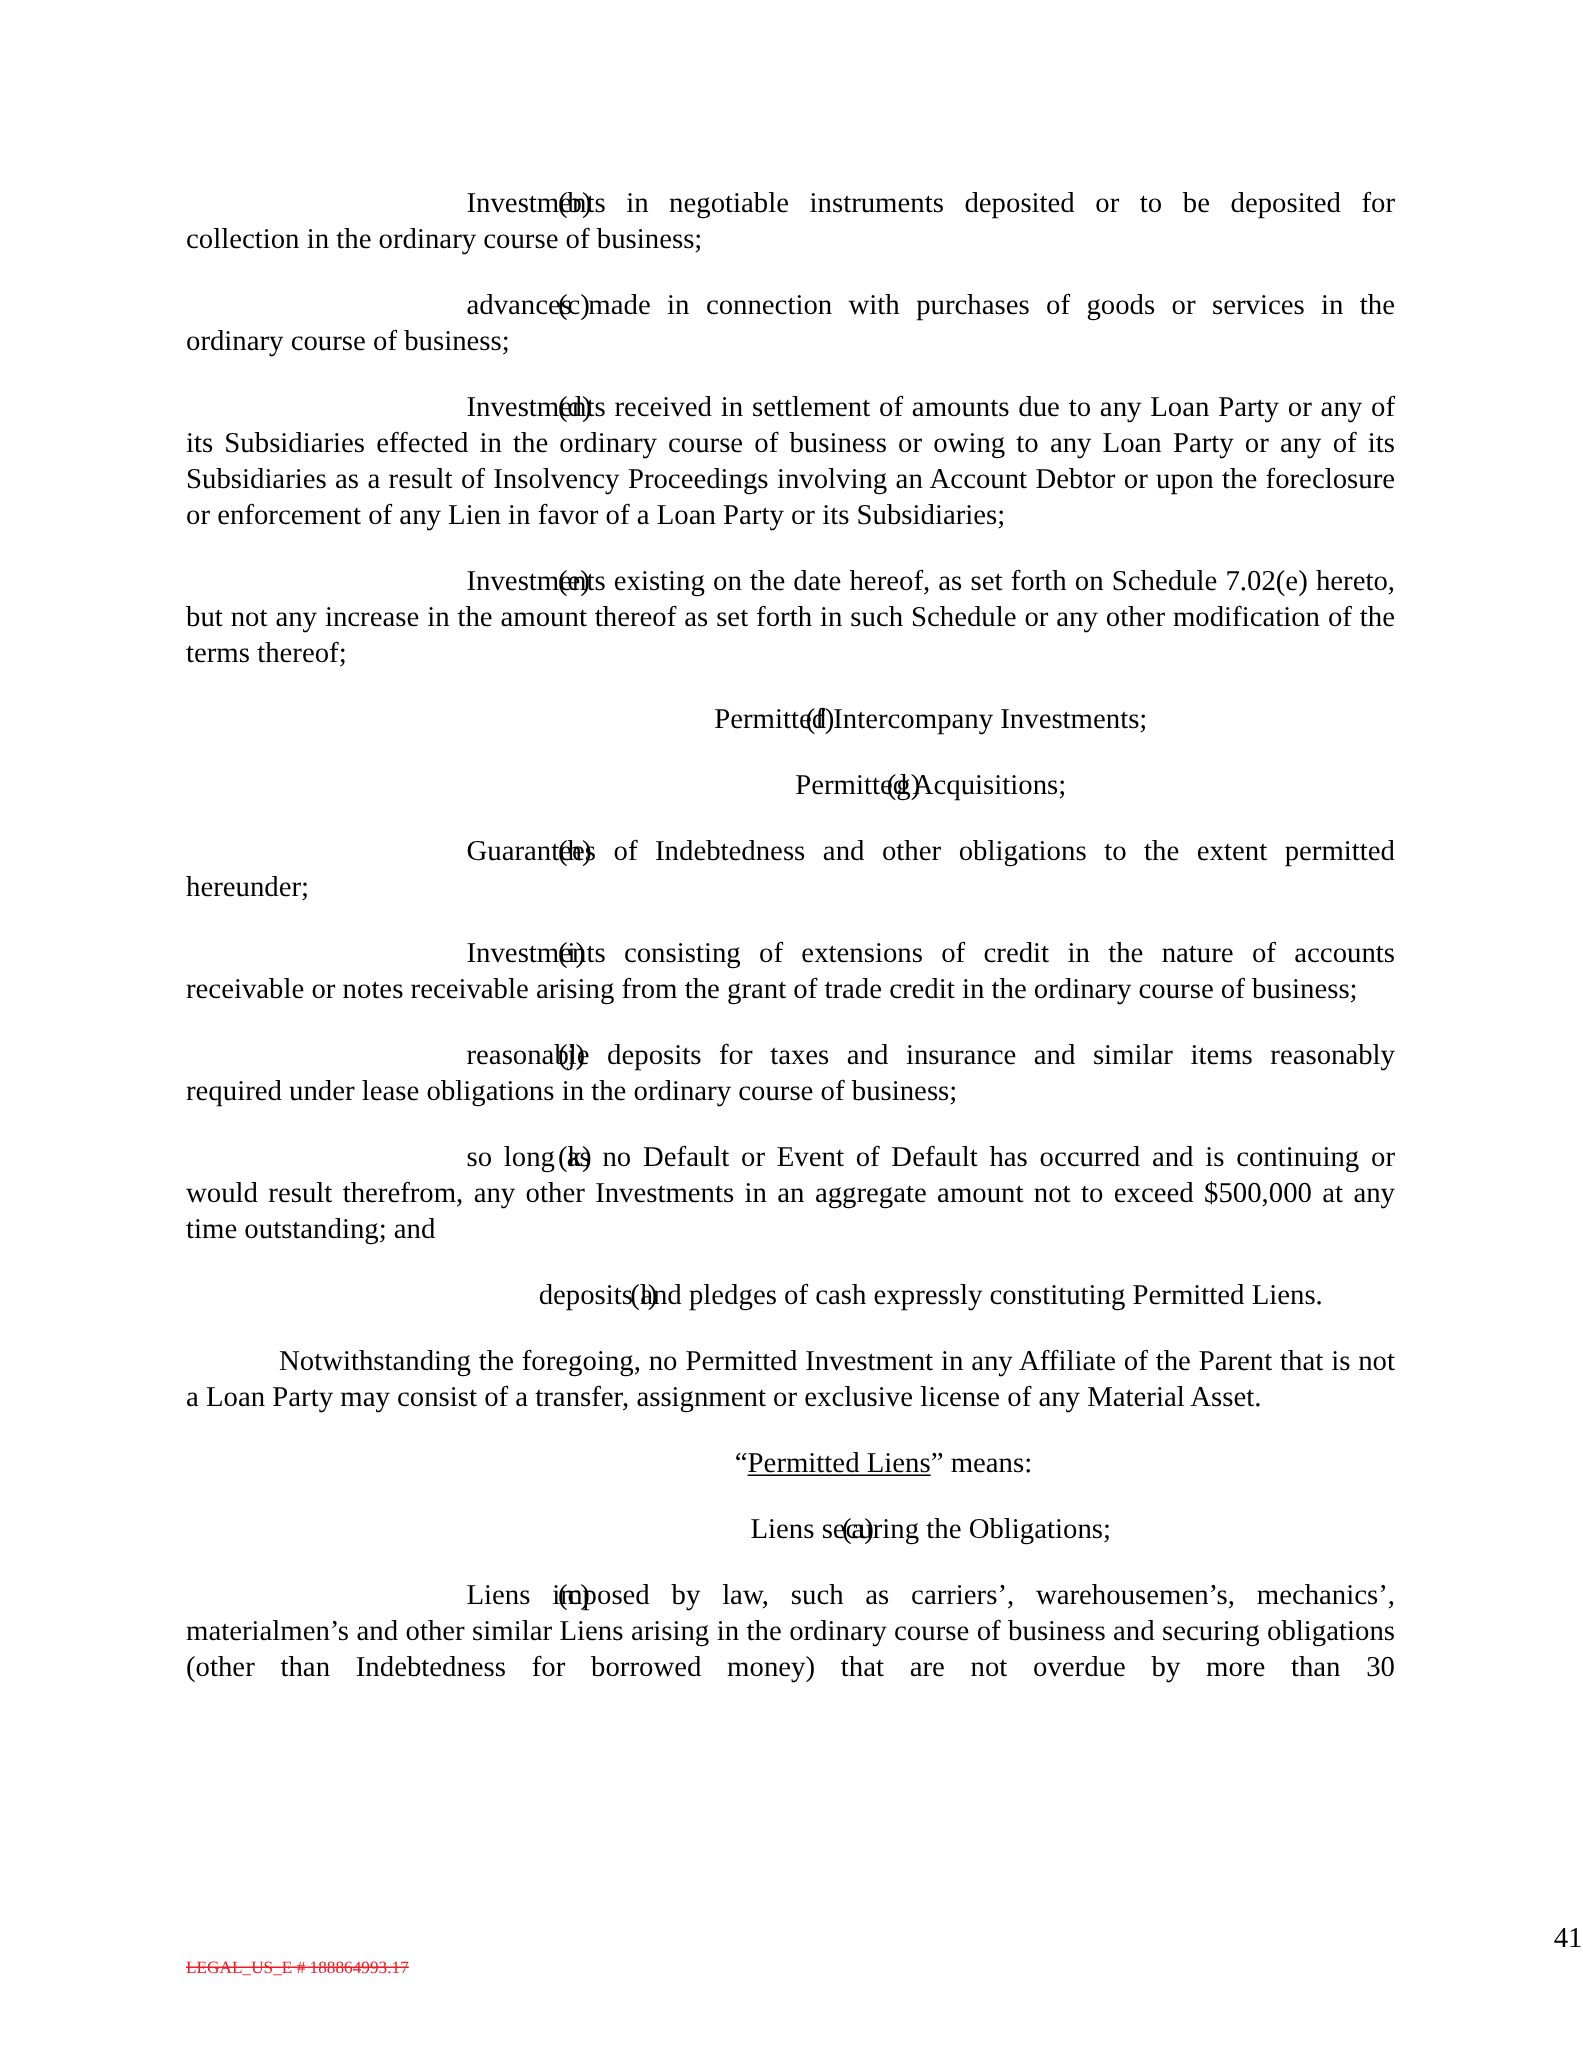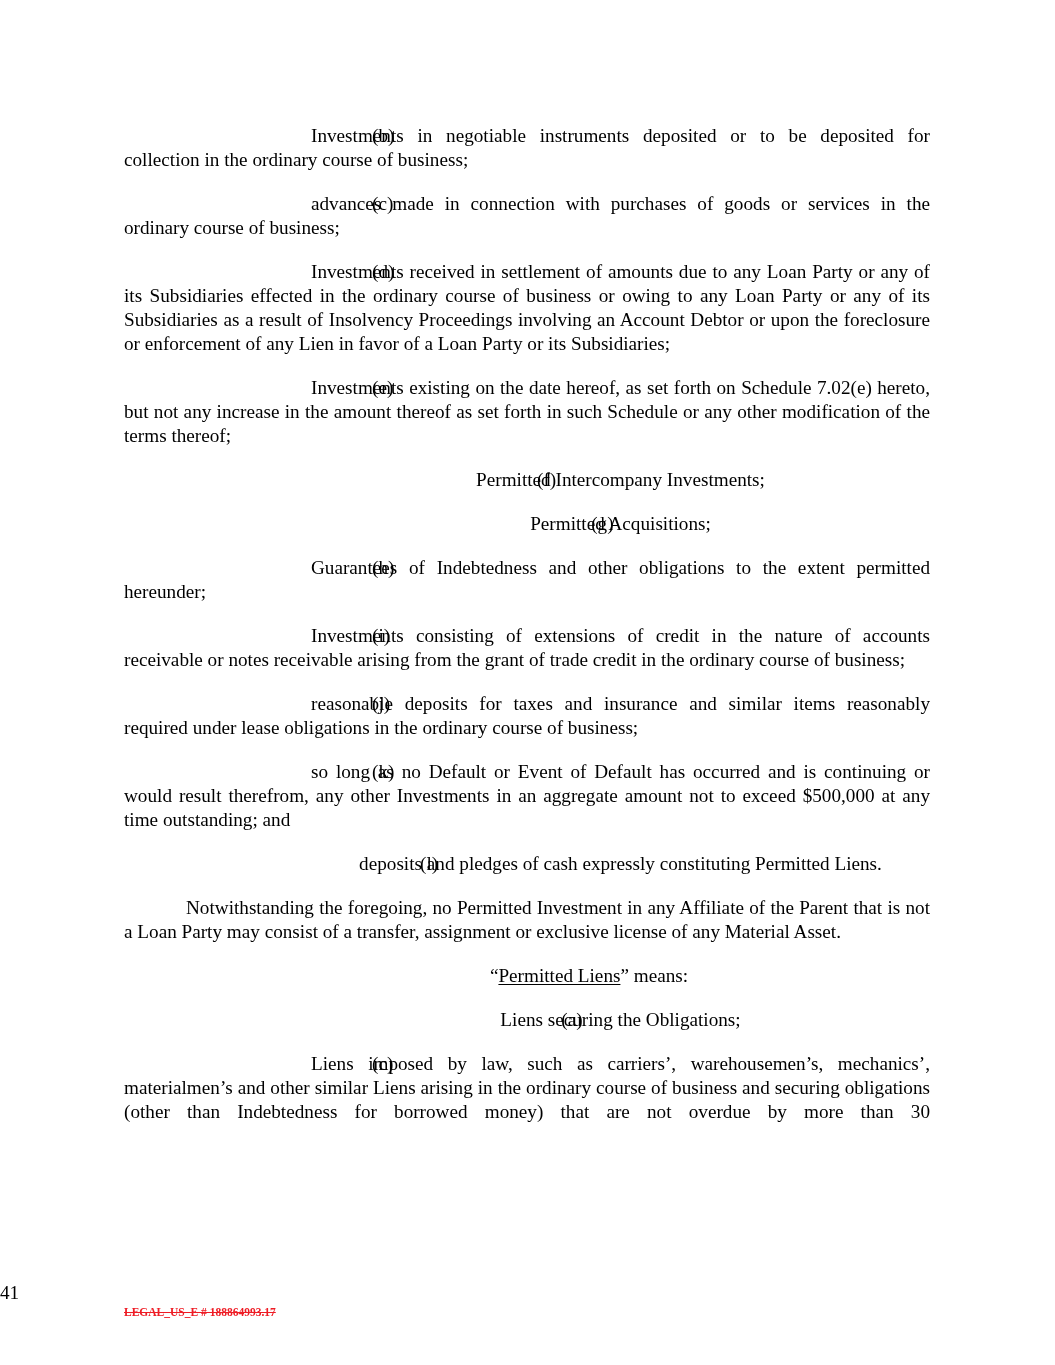--- a/index.html
+++ b/index.html
@@ -42,30 +42,30 @@
   }
   .defterm {
     text-decoration: underline;
     text-underline-offset: 2px;
   }
   .page-number {
     position: absolute;
     top: 1281px;
     left: 0;
     width: 1055px;
-    text-align: left;
+    text-align: right;
     font-size: 19.2px;
     line-height: 24px;
   }
   .footer-id {
     position: absolute;
     left: 124px;
     top: 1306px;
     font-size: 11.5px;
-    font-weight: bold;
+    font-weight: normal;
     color: #ee1c25;
     text-decoration: line-through;
     font-family: "Liberation Serif", serif;
   }
 </style>
 </head>
 <body>
 
 <div class="page">
 

